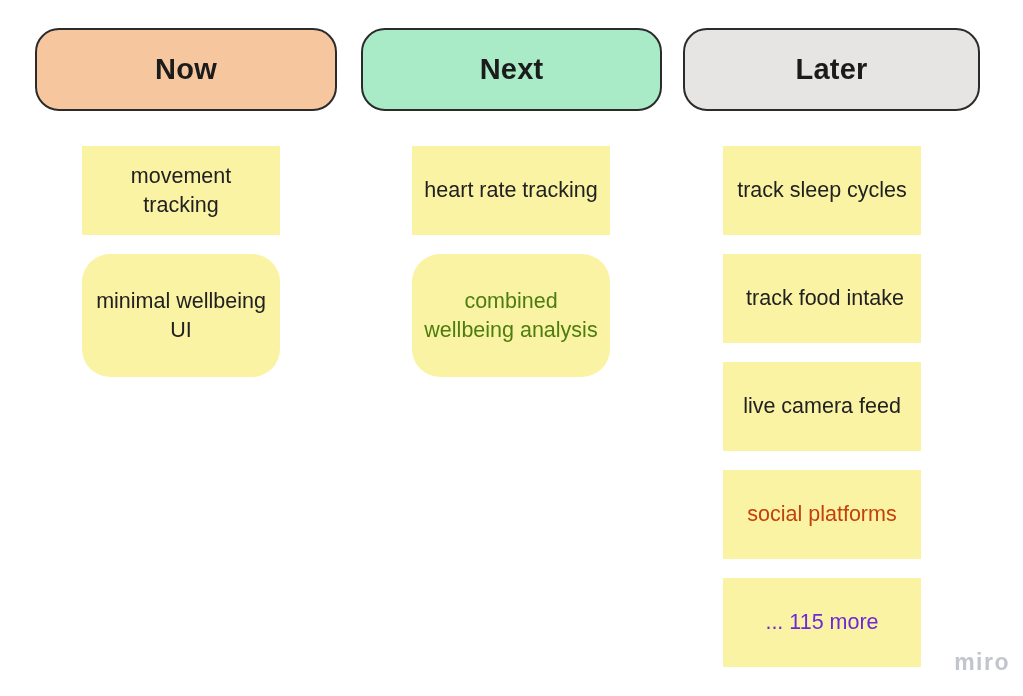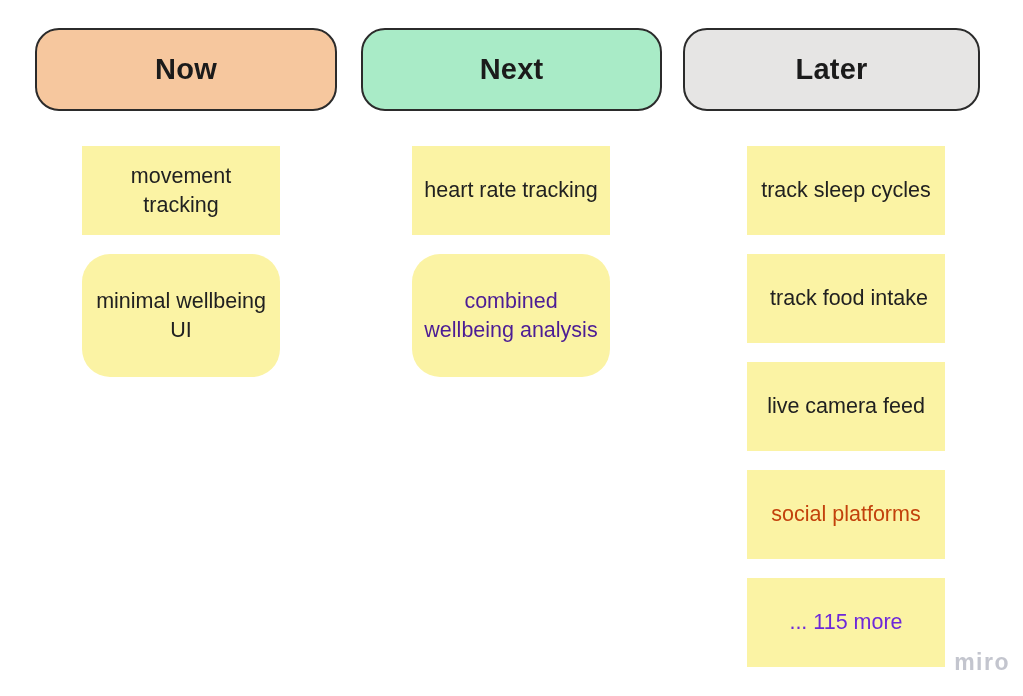--- a/index.html
+++ b/index.html
@@ -42,21 +42,21 @@
   .note-col {
     position: absolute;
     top: 146px;
     width: 198px;
     display: flex;
     flex-direction: column;
     gap: 19px;
   }
   #col-0 { left: 82px;  }
   #col-1 { left: 412px; }
-  #col-2 { left: 747px; }
+  #col-2 { left: 723px; }
 
   .sticky-note {
     box-sizing: border-box;
     min-height: 89px;
     display: flex;
     align-items: center;
     justify-content: center;
     text-align: center;
     padding: 6px 10px;
     font-size: 21.5px;
@@ -90,21 +90,21 @@
   <div class="pill" id="pill-later" style="background: rgb(230, 229, 228);">
     <span class="pill-label">Later</span>
   </div>
 
   <div class="note-col" id="col-0">
       <div class="sticky-note" style="background: rgb(251, 243, 164); color: rgb(33, 33, 33);">movement tracking</div>
       <div class="sticky-note tall" style="background: rgb(251, 243, 164); color: rgb(33, 33, 33);">minimal wellbeing UI</div>
     </div>
   <div class="note-col" id="col-1">
       <div class="sticky-note" style="background: rgb(251, 243, 164); color: rgb(33, 33, 33);">heart rate tracking</div>
-      <div class="sticky-note tall" style="background: rgb(251, 243, 164); color: #4c1d95;">combined wellbeing analysis</div>
+      <div class="sticky-note tall" style="background: rgb(251, 243, 164); color: #4d7c0f;">combined wellbeing analysis</div>
     </div>
   <div class="note-col" id="col-2">
       <div class="sticky-note" style="background: rgb(251, 243, 164); color: rgb(33, 33, 33);">track sleep cycles</div>
       <div class="sticky-note" style="background: rgb(251, 243, 164); color: rgb(33, 33, 33); padding-left: 16px;">track food intake</div>
       <div class="sticky-note" style="background: rgb(251, 243, 164); color: rgb(33, 33, 33);">live camera feed</div>
       <div class="sticky-note" style="background: rgb(251, 243, 164); color: #c2410c;">social platforms</div>
       <div class="sticky-note" style="background: rgb(251, 243, 164); color: #6d28d9;">... 115 more</div>
     </div>
 
   <div class="watermark">miro</div>

